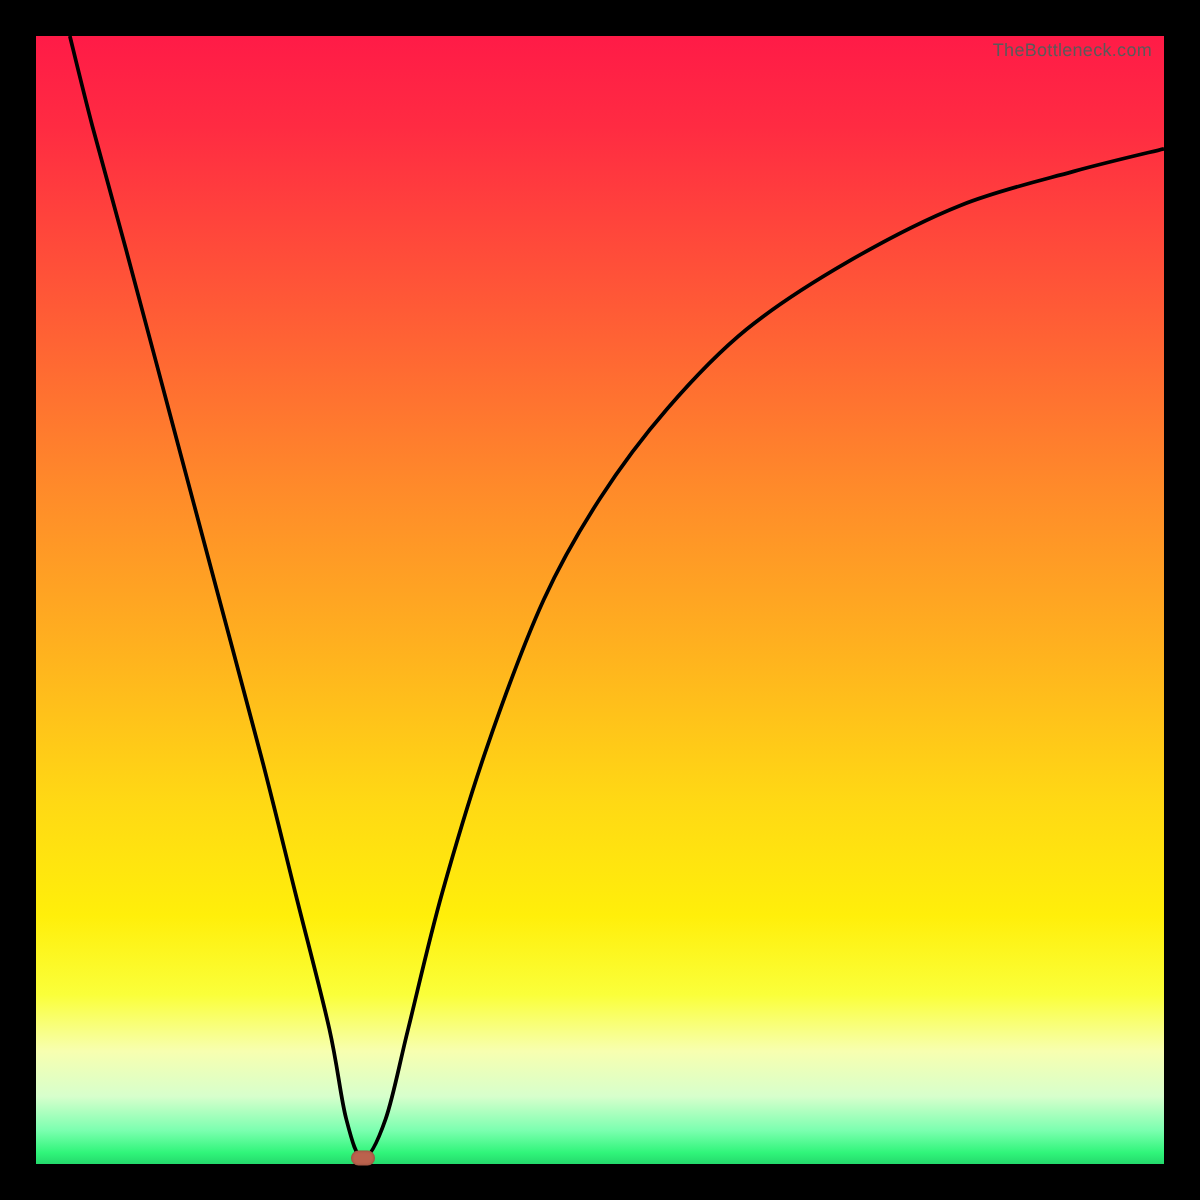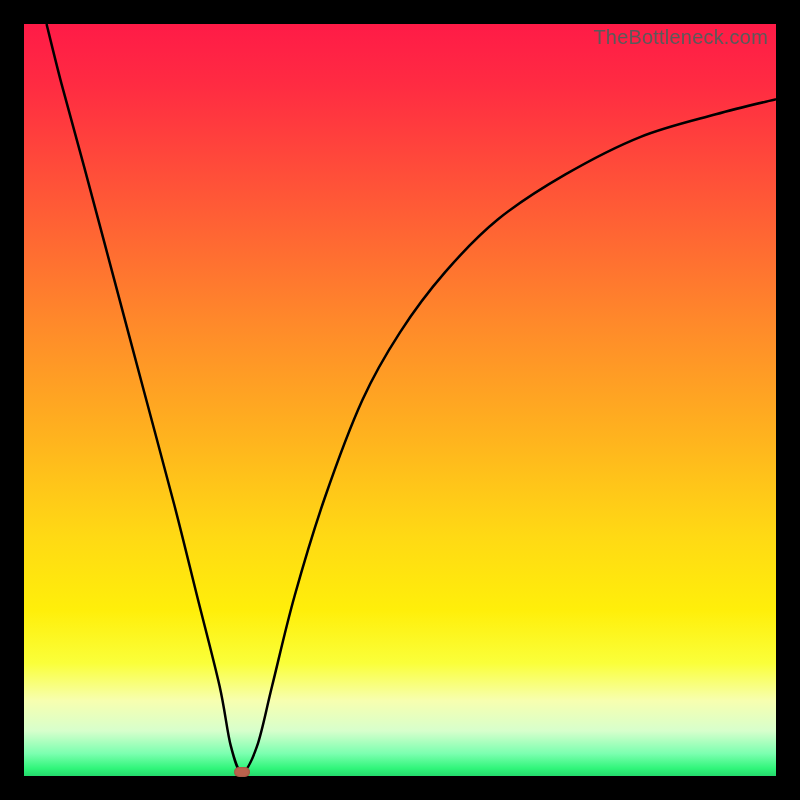--- a/index.html
+++ b/index.html
@@ -39,21 +39,21 @@
       #7cffb0 97%,
       #30f57a 99%,
       #24d96c 100%
     );
   }
   .watermark {
     position: absolute;
     top: 2px;
     right: 8px;
     color: #5a5a5a;
-    font-size: 20px;
+    font-size: 12px;
     font-weight: 500;
     letter-spacing: 0.2px;
     user-select: none;
     margin-left: 10px;
   }
   svg.curve {
     position: absolute;
     left: 0;
     top: 0;
     width: 752px;

